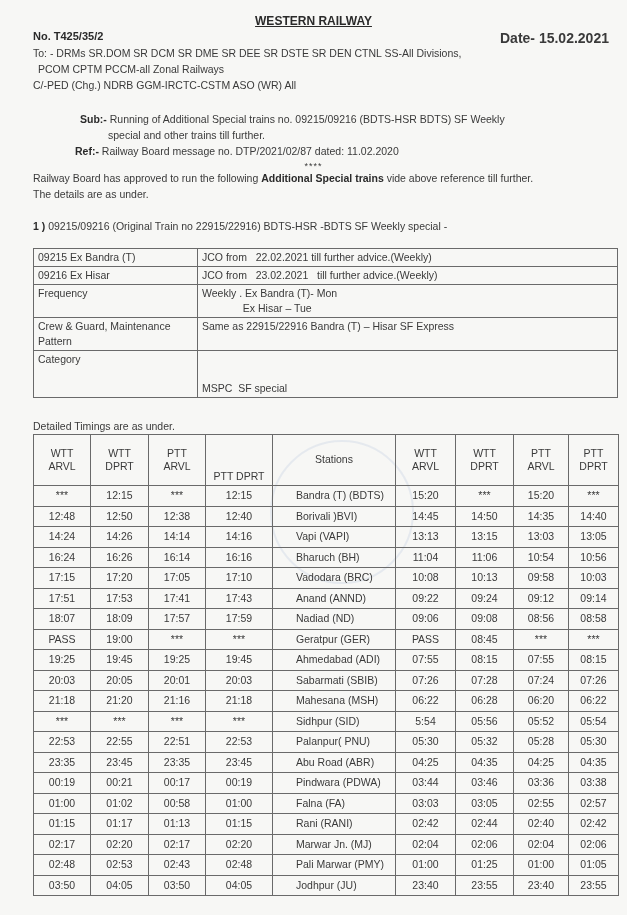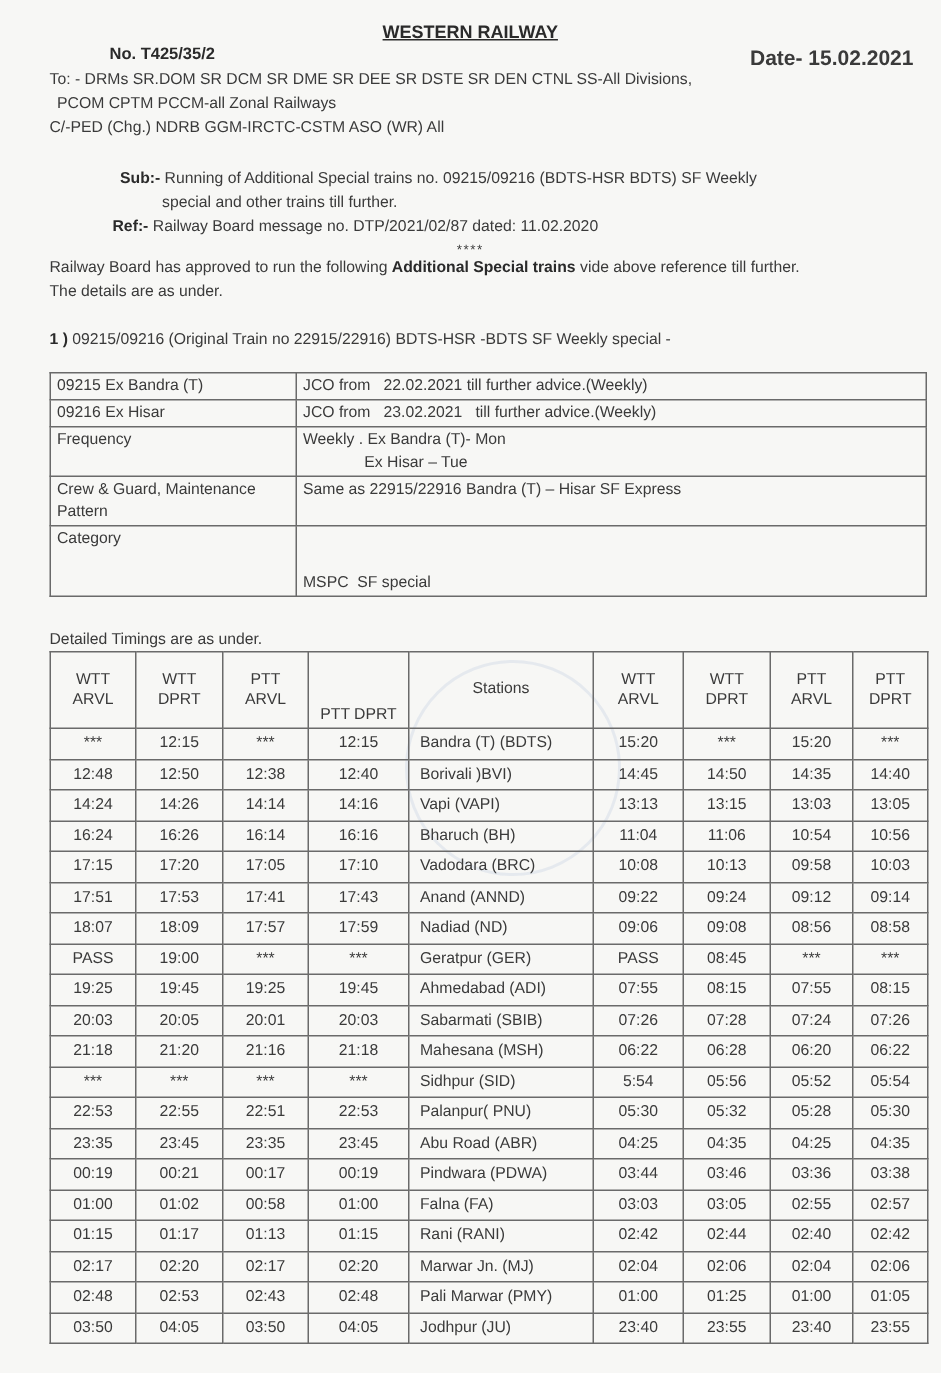--- a/index.html
+++ b/index.html
@@ -6,21 +6,21 @@
   body {
     width: 627px; height: 915px; overflow: hidden;
     background: #f7f7f5;
     font-family: "Liberation Sans", "DejaVu Sans", sans-serif;
     color: #3a3a3a;
     font-size: 10.5px;
     position: relative;
   }
   .abs { position: absolute; white-space: nowrap; }
   .title { left: 0; width: 627px; text-align: center; top: 14px; font-weight: bold; font-size: 12px; text-decoration: underline; color: #2a2a2a; }
-  .docno { left: 33px; top: 30px; font-weight: bold; font-size: 11px; color: #2a2a2a; margin-left: 40px; }
+  .docno { left: 33px; top: 30px; font-weight: bold; font-size: 11px; color: #2a2a2a; }
   .date { left: 500px; top: 30px; font-size: 14px; font-weight: bold; }
   .to1 { left: 33px; top: 47px; }
   .to2 { left: 38px; top: 63px; }
   .to3 { left: 33px; top: 79px; }
   .sub1 { left: 80px; top: 113px; }
   .sub2 { left: 108px; top: 129px; }
   .ref { left: 75px; top: 145px; }
   .stars { left: 0; width: 627px; text-align: center; top: 161px; font-size: 9px; letter-spacing: 1px; }
   .para1 { left: 33px; top: 172px; }
   .para2 { left: 33px; top: 188px; }
@@ -29,21 +29,21 @@
 
   table { border-collapse: collapse; position: absolute; }
   .info { left: 33px; top: 248px; width: 585px; }
   .info td { border: 1px solid #6a6a6a; padding: 1px 4px; vertical-align: top; line-height: 15px; font-size: 10.5px; }
   .info td.k { width: 155px; }
 
   .det-label { left: 33px; top: 420px; }
   .timing { left: 33px; top: 434px; width: 585px; table-layout: fixed; }
   .timing td, .timing th { border: 1px solid #6a6a6a; text-align: center; font-weight: normal; font-size: 10.5px; padding: 0; height: 19.5px; line-height: 13px; }
   .timing th.grp { height: 17px; }
-  .timing td.stn { text-align: left; padding-left: 7px; }
+  .timing td.stn { text-align: left; padding-left: 23px; }
   .timing tr.sub th { height: 32px; }
   .stamp {
     position: absolute; left: 270px; top: 440px; width: 140px; height: 140px;
     border-radius: 50%; border: 2px solid rgba(150,170,210,0.18);
     pointer-events: none;
   }
 </style>
 </head>
 <body>
 

